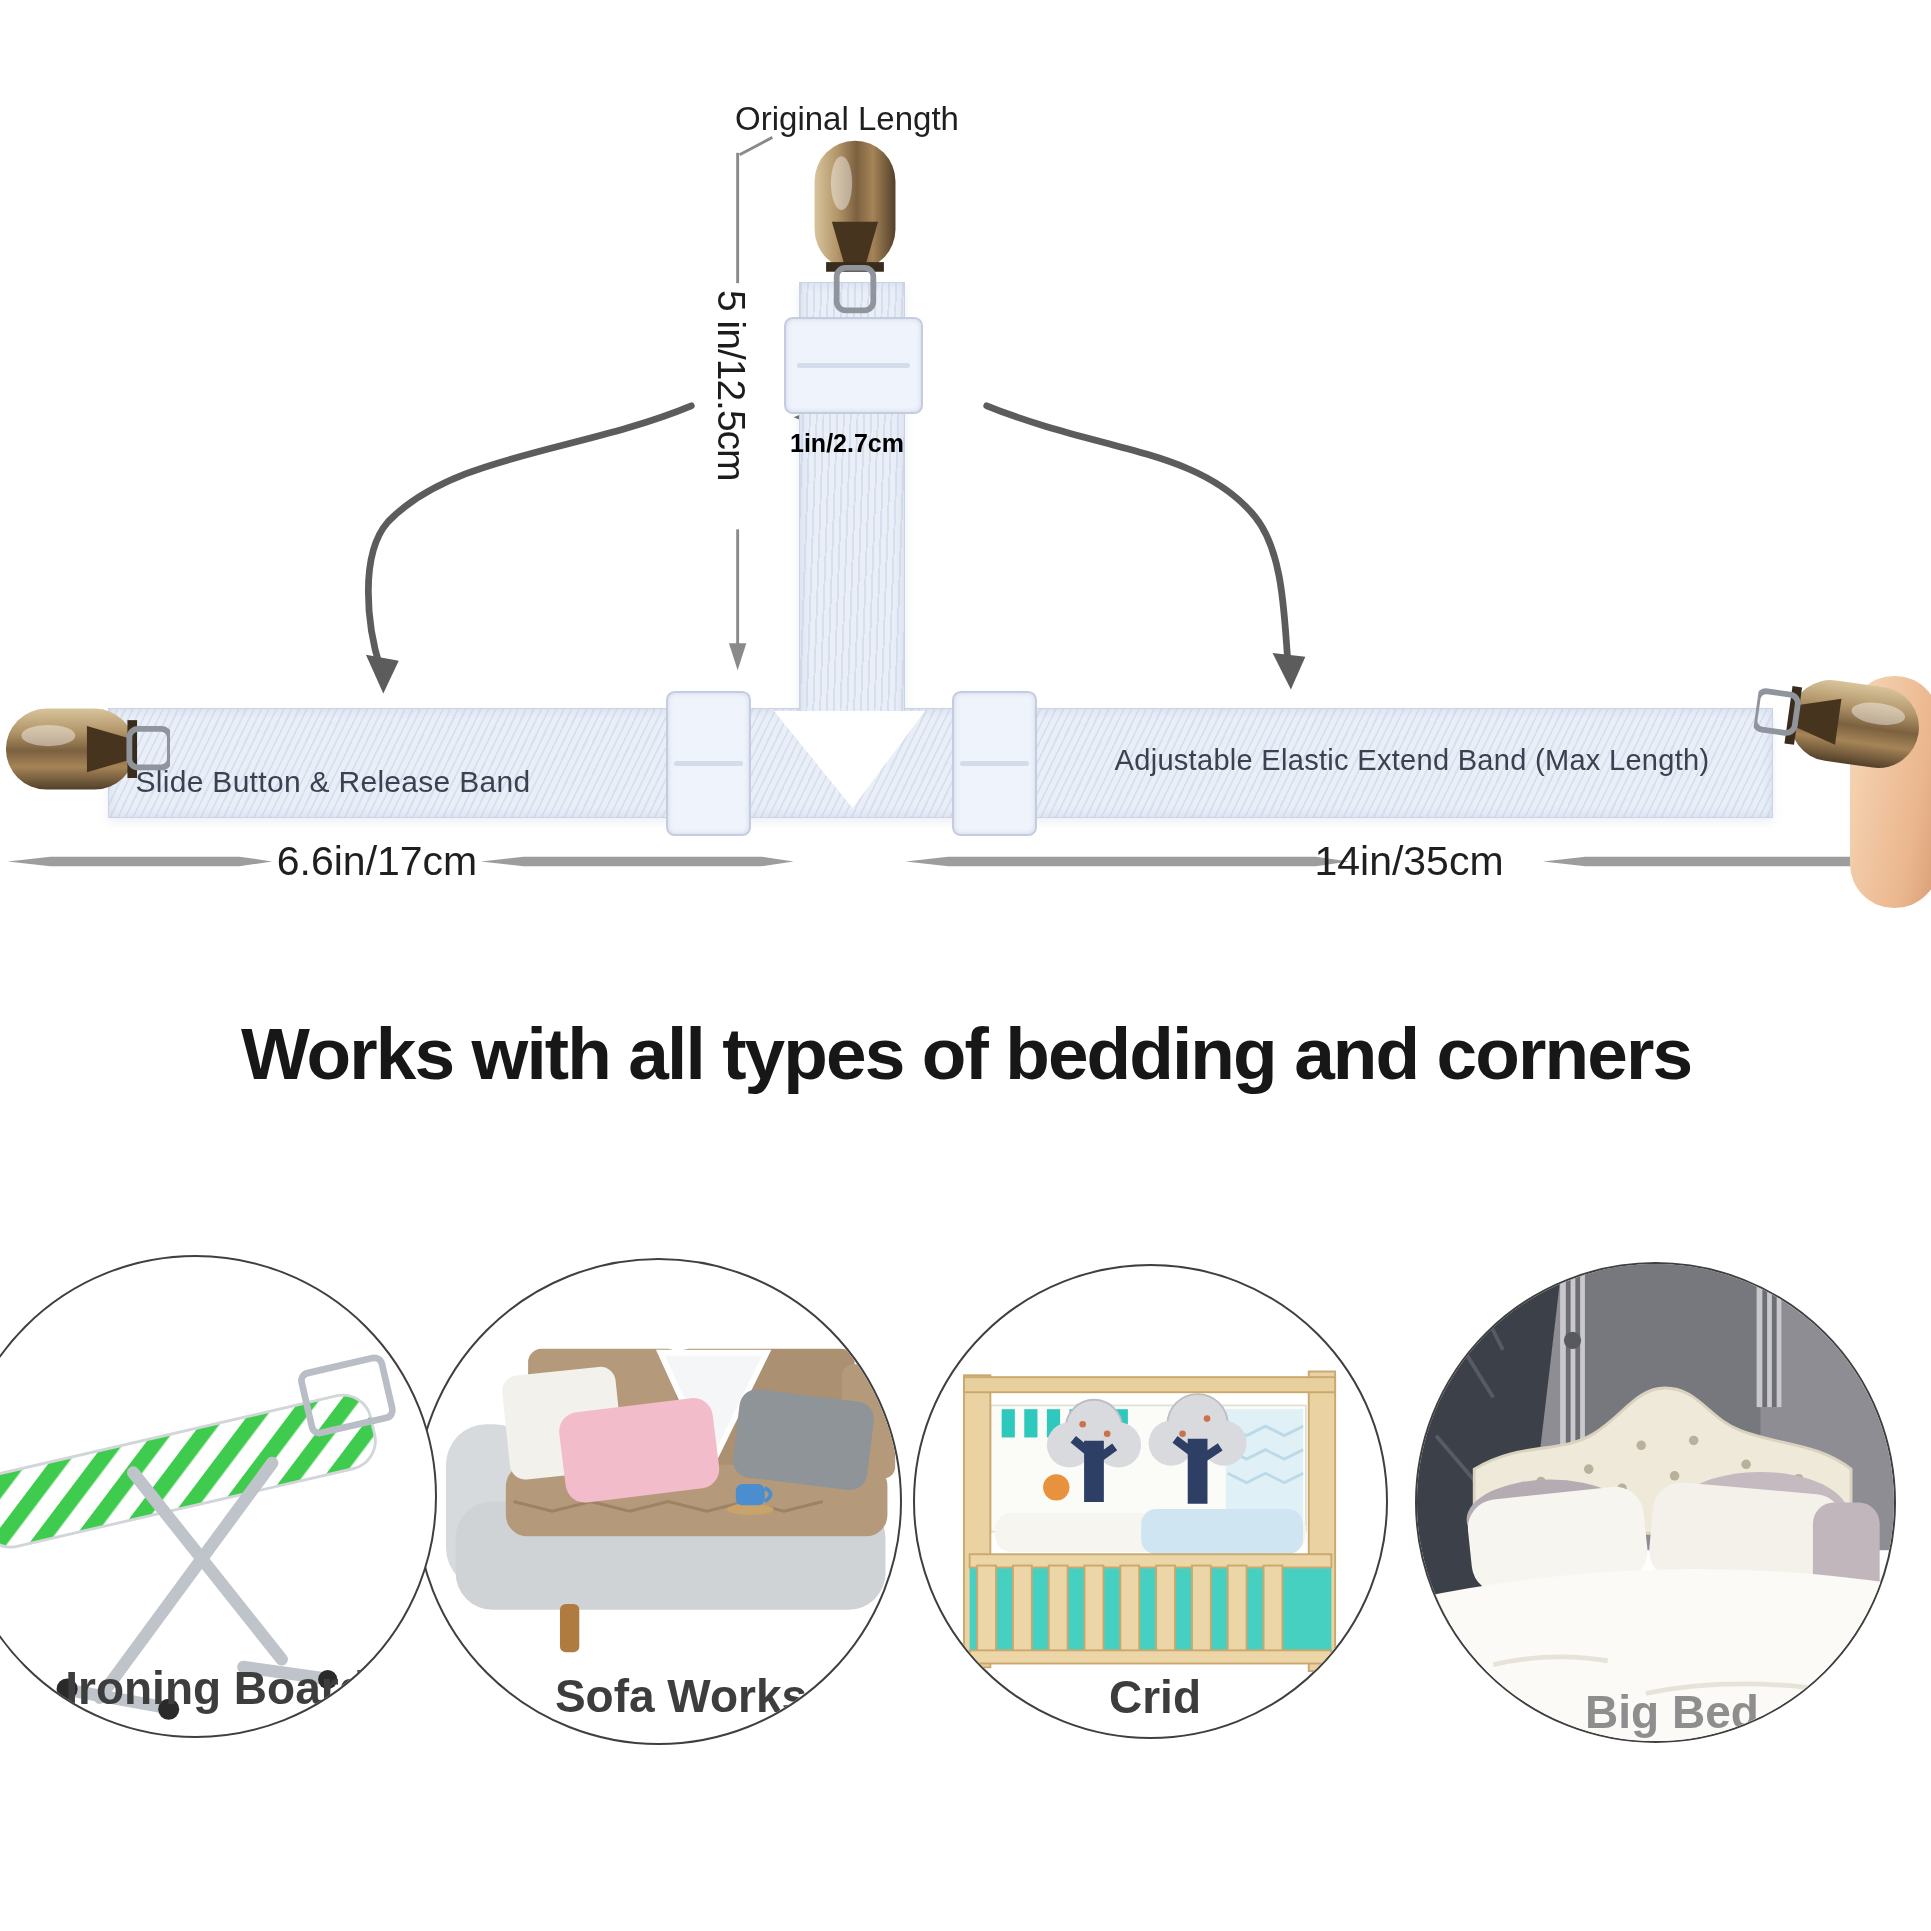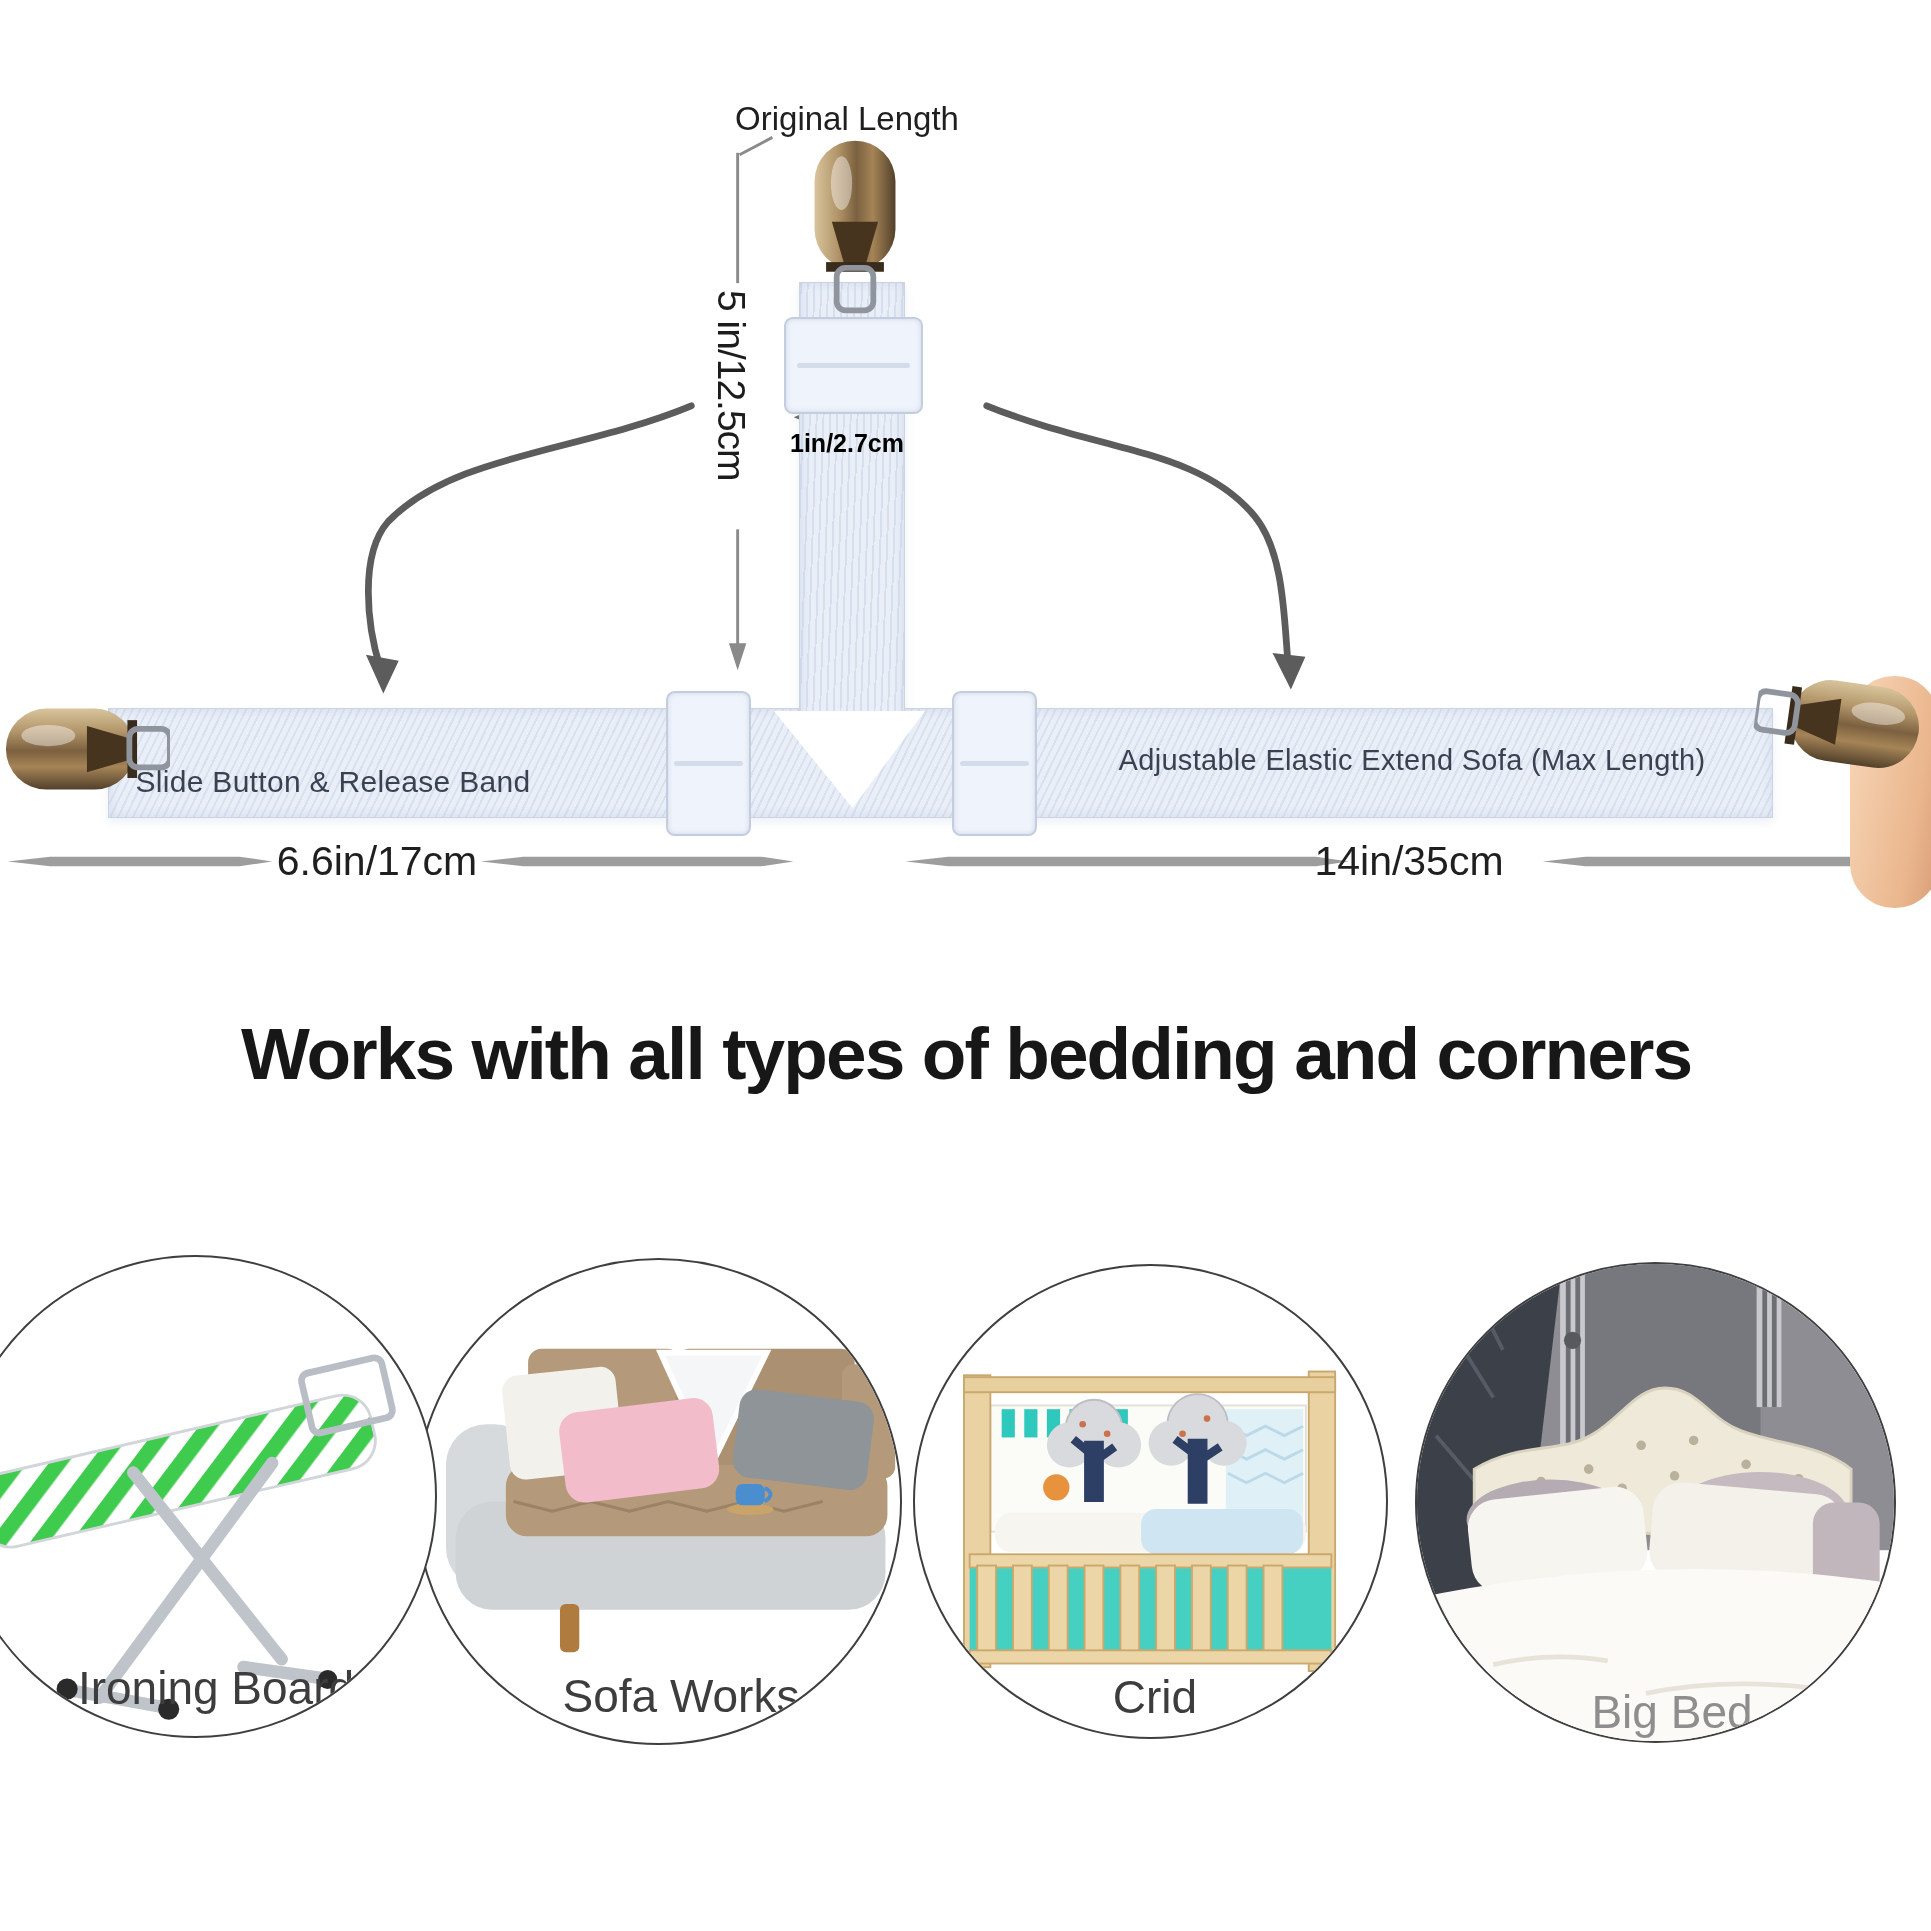--- a/index.html
+++ b/index.html
@@ -26,21 +26,21 @@
   .band-label{font-size:30px;color:#3a4150;letter-spacing:0.3px;}
   .dim-len{font-size:41px;color:#1f1f1f;}
   .headline{font-size:73px;font-weight:700;letter-spacing:-1.9px;color:#171717;}
 
   
   .finger{background:linear-gradient(100deg,#f8d8ba,#eab68d 70%,#d89c74);border-radius:44px;}
 
   
   .use-circle{border-radius:50%;border:2.9px solid #3f3f3f;background:#fff;overflow:hidden;}
   .use-circle svg{display:block;width:100%;height:100%;}
-  .circle-label{position:absolute;font-size:46px;font-weight:400;color:#3d3d3d;
+  .circle-label{position:absolute;font-size:46px;font-weight:700;color:#3d3d3d;
                 transform:translateX(-50%);white-space:nowrap;}
   .circle-label.light{color:#8e8e8e;}
 </style>
 </head>
 <body>
 
 <div id="stage">
 
   <svg class="abs" style="left:0;top:0;" width="1931" height="966" viewBox="0 0 2000 1000">
 
@@ -130,21 +130,21 @@
     <polygon points="86,34 86,82 38,68 38,48" fill="#46341f"></polygon>
     <rect x="34" y="28" width="10" height="60" fill="#3a2c1c"></rect>
     <ellipse cx="126" cy="44" rx="28" ry="11" fill="rgba(255,255,255,.42)"></ellipse>
     <rect x="0" y="37" width="42" height="40" rx="9" fill="none" stroke="#90959d" stroke-width="6"></rect>
   </svg>
 
   <div class="abs ctr dim-note" style="left:847px;top:100px;">Original Length</div>
   <div class="abs dim-vert" style="left:709px;top:290px;">5 in/12.5cm</div>
   <div class="abs ctr dim-width" style="left:847px;top:429px;">1in/2.7cm</div>
   <div class="abs ctr band-label" style="left:333px;top:745px;margin-top:20px;">Slide Button &amp; Release Band</div>
-  <div class="abs ctr band-label" style="left:1412px;top:744px;font-size:29px;">Adjustable Elastic Extend Sofa (Max Length)</div>
+  <div class="abs ctr band-label" style="left:1412px;top:744px;font-size:29px;">Adjustable Elastic Extend Band (Max Length)</div>
   <div class="abs ctr dim-len" style="left:377px;top:838px;">6.6in/17cm</div>
   <div class="abs ctr dim-len" style="left:1409px;top:838px;">14in/35cm</div>
 
   <div class="abs ctr headline" style="left:966px;top:1012px;">Works with all types of bedding and corners</div>
 
   <div class="abs use-circle" style="left:-46px;top:1255px;width:479px;height:479px;z-index:14;">
     <svg viewBox="0 0 500 500">
       <defs>
         <pattern id="greenStripes" width="34" height="34" patternUnits="userSpaceOnUse" patternTransform="rotate(50)">
           <rect width="34" height="34" fill="#ffffff"></rect>

